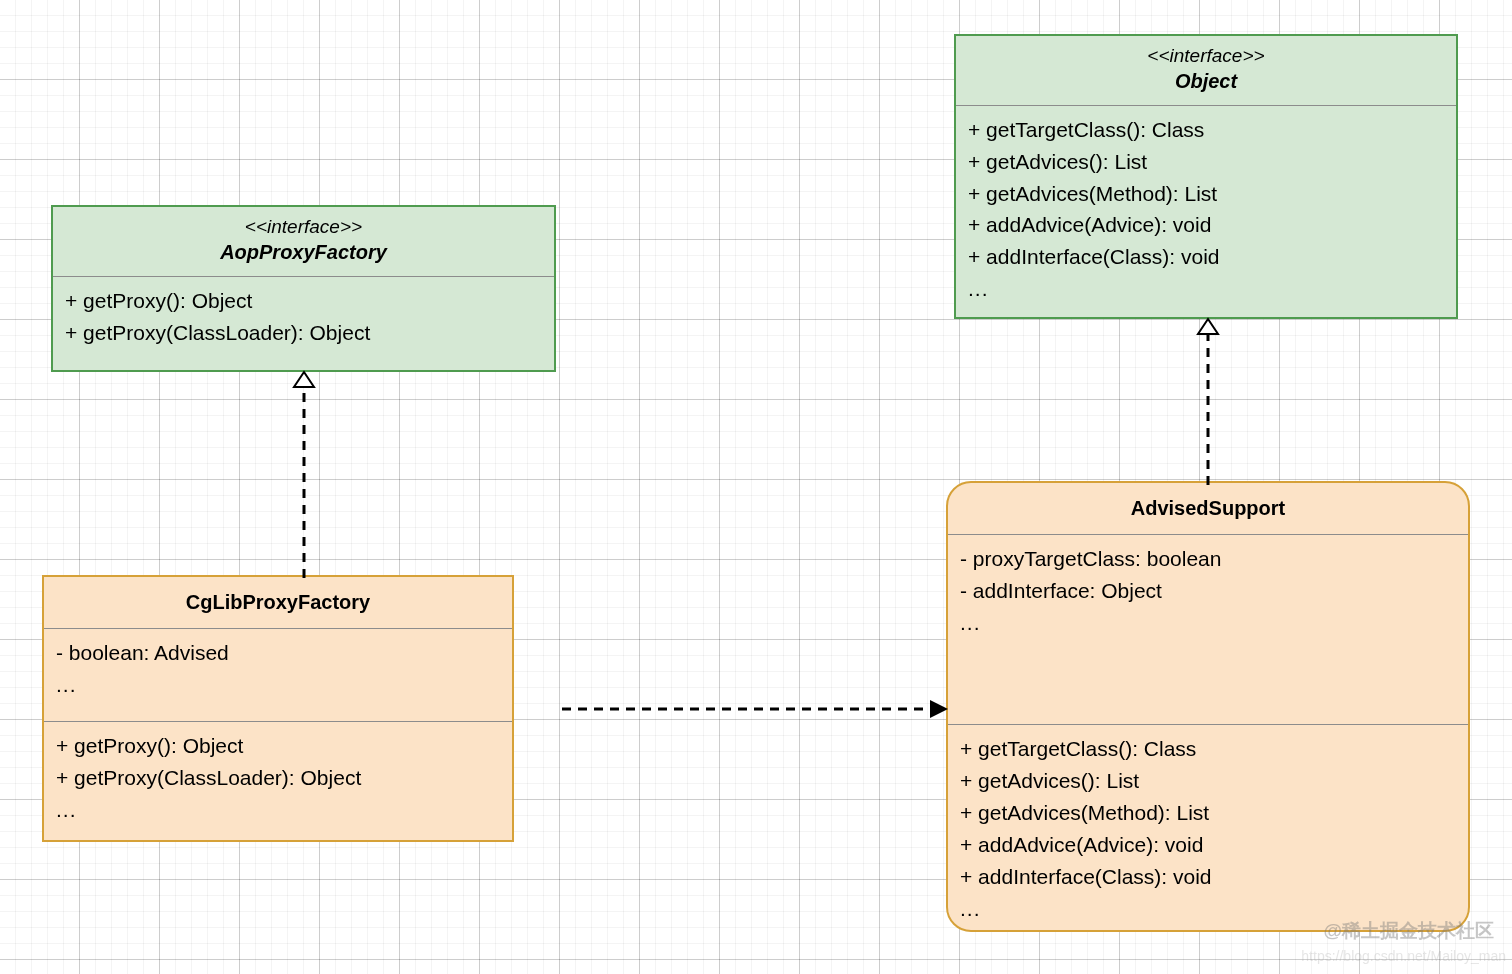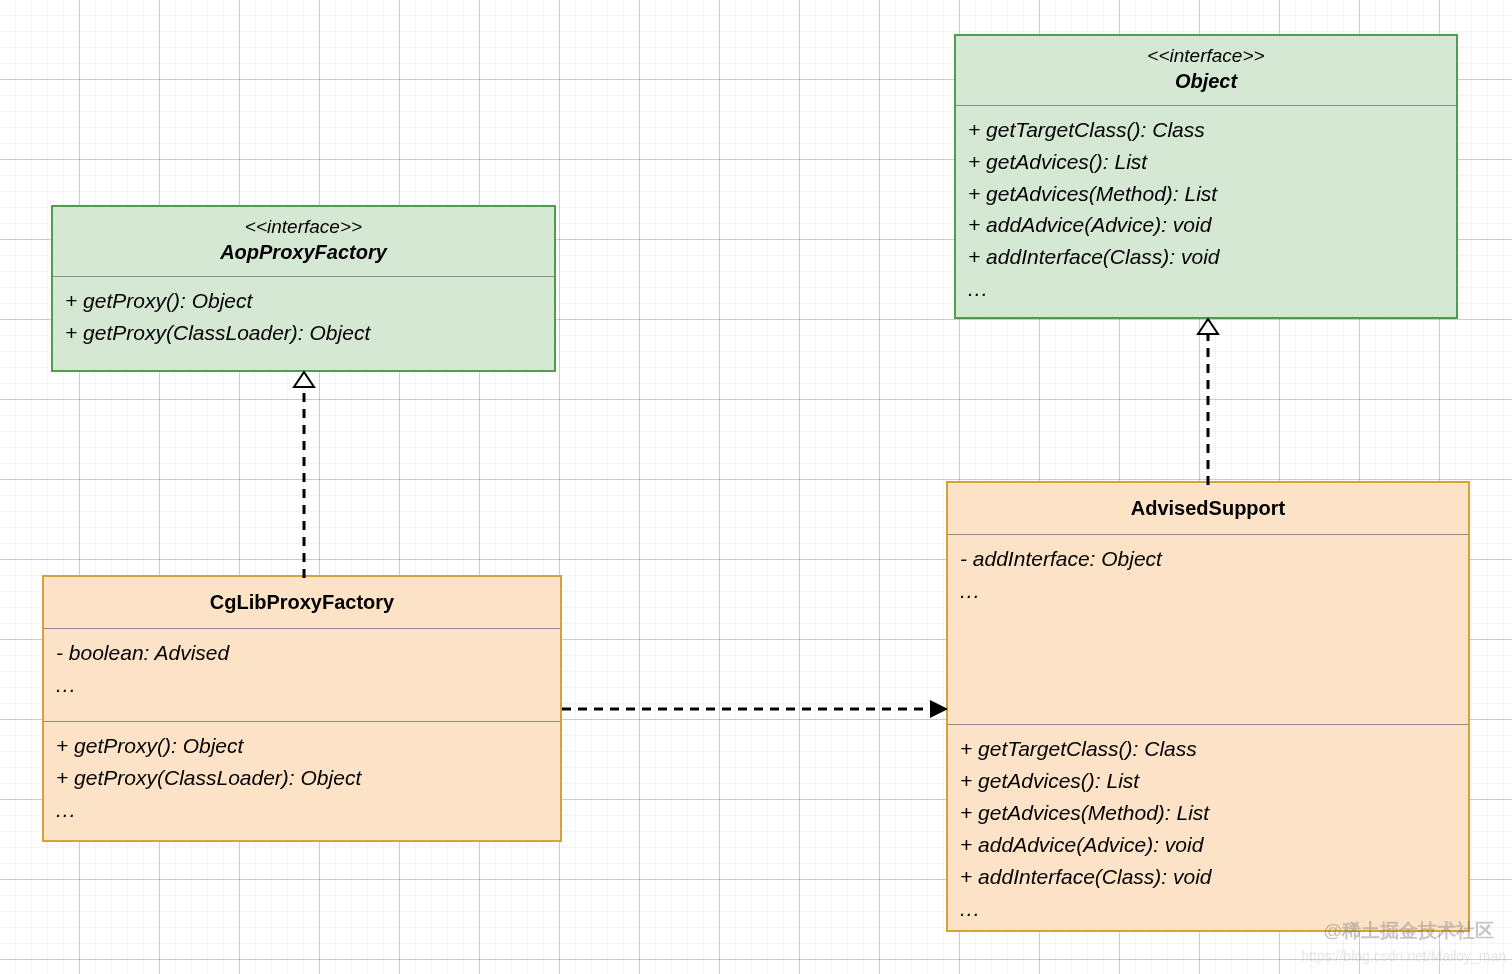--- a/index.html
+++ b/index.html
@@ -71,21 +71,20 @@
   .uml-section {
     box-sizing: border-box;
     padding: 8px 12px 10px 12px;
     flex: 1 1 auto;
   }
   .member {
     font-size: 21px;
     color: #000;
     line-height: 1.52;
     white-space: nowrap;
-    font-style: italic;
   }
   .member.ellipsis {
     letter-spacing: 1px;
   }
 
   
   .conn {
     position: absolute;
   }
   .conn svg { display: block; overflow: visible; }
@@ -137,43 +136,44 @@
     <div class="uml-section">
       <div class="member">+ getTargetClass(): Class</div>
       <div class="member">+ getAdvices(): List</div>
       <div class="member">+ getAdvices(Method): List</div>
       <div class="member">+ addAdvice(Advice): void</div>
       <div class="member">+ addInterface(Class): void</div>
       <div class="member ellipsis">...</div>
     </div>
   </div>
 
-  <div class="uml-box orange" style="left:42px; top:575px; width:520px; height:267px;">
+  <div class="uml-box orange" style="left:42px; top:575px; width:472px; height:267px;">
     <div class="uml-header" style="padding-top:12px; padding-bottom:12px;">
       <div class="cls-name">CgLibProxyFactory</div>
     </div>
     <div class="divider"></div>
     <div class="uml-section" style="flex:0 0 92px;">
       <div class="member">- boolean: Advised</div>
       <div class="member ellipsis">...</div>
     </div>
     <div class="divider"></div>
     <div class="uml-section">
       <div class="member">+ getProxy(): Object</div>
       <div class="member">+ getProxy(ClassLoader): Object</div>
       <div class="member ellipsis">...</div>
     </div>
   </div>
 
-  <div class="uml-box orange" style="left:946px; top:481px; width:524px; height:451px;">
+  <div class="uml-box orange" style="left:946px; top:481px; width:524px; height:451px;border-radius:25px;">
     <div class="uml-header" style="padding-top:12px; padding-bottom:12px;">
       <div class="cls-name">AdvisedSupport</div>
     </div>
     <div class="divider"></div>
     <div class="uml-section" style="flex:0 0 189px;">
+      <div class="member">- proxyTargetClass: boolean</div>
       <div class="member">- addInterface: Object</div>
       <div class="member ellipsis">...</div>
     </div>
     <div class="divider"></div>
     <div class="uml-section">
       <div class="member">+ getTargetClass(): Class</div>
       <div class="member">+ getAdvices(): List</div>
       <div class="member">+ getAdvices(Method): List</div>
       <div class="member">+ addAdvice(Advice): void</div>
       <div class="member">+ addInterface(Class): void</div>

